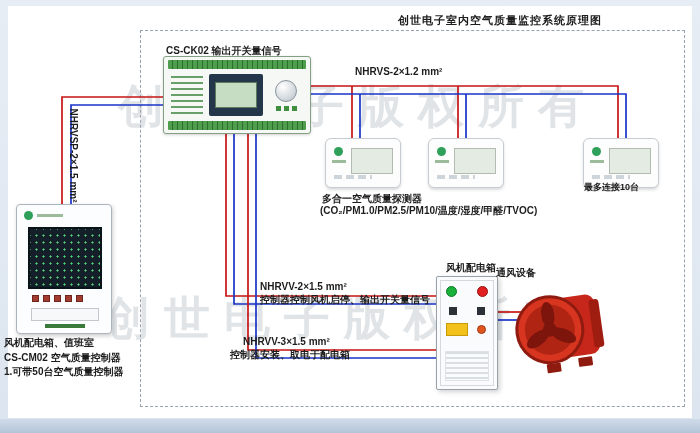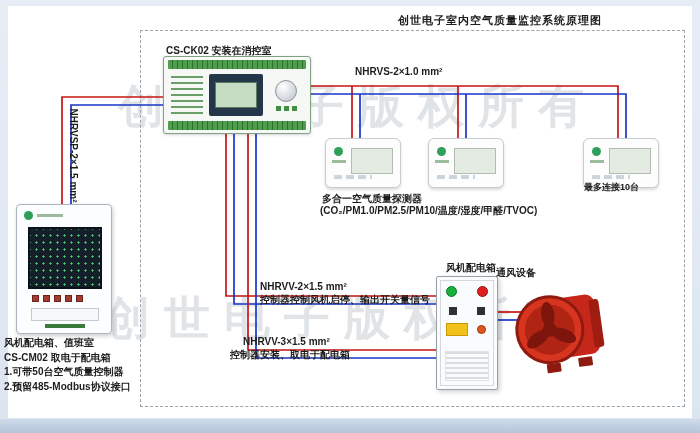--- a/index.html
+++ b/index.html
@@ -119,28 +119,28 @@
       <path d="M311 94 H626 V140 M360 94 V140 M466 94 V140" stroke="#1a35c8"></path>
       <path d="M226 134 V296 H436" stroke="#c81414"></path>
       <path d="M234 134 V304 H436" stroke="#1a35c8"></path>
       <path d="M248 134 V350 H436" stroke="#c81414"></path>
       <path d="M256 134 V358 H436" stroke="#1a35c8"></path>
       <path d="M498 312 H522" stroke="#c81414"></path>
       <path d="M498 320 H522" stroke="#1a35c8"></path>
     </g>
   </svg>
 
-  <div class="lbl" style="left:355px; top:66px;">NHRVS-2×1.0 mm²</div>
+  <div class="lbl" style="left:355px; top:66px;">NHRVS-2×1.2 mm²</div>
   <div class="lbl riser-label">NHRVSP-2×1.5 mm²</div>
   <div class="lbl" style="left:260px; top:281px;">NHRVV-2×1.5 mm²</div>
   <div class="lbl" style="left:260px; top:293px;font-family:Liberation Serif, serif;">控制器控制风机启停、输出开关量信号</div>
   <div class="lbl" style="left:243px; top:336px;">NHRVV-3×1.5 mm²</div>
   <div class="lbl" style="left:230px; top:348px;">控制器安装、取电于配电箱</div>
 
-  <div class="lbl" style="left:166px; top:44px;">CS-CK02 安装在消控室</div>
+  <div class="lbl" style="left:166px; top:44px;">CS-CK02 输出开关量信号</div>
   <div class="controller">
     <div class="term term-top"></div>
     <div class="ctl-mid">
       <div class="ctl-labels"></div>
       <div class="ctl-panel">
         <div class="ctl-lcd"></div>
       </div>
       <div class="ctl-keys">
         <div class="ctl-nav"></div>
         <div class="ctl-btnrow">
@@ -184,23 +184,22 @@
       <span></span>
       <span></span>
       <span></span>
       <span></span>
     </div>
     <div class="slot"></div>
     <div class="foot-bar"></div>
   </div>
   <div class="monitor-notes">
     <div>风机配电箱、值班室</div>
-    <div>CS-CM02 取电于配电箱</div>
+    <div>CS-CM02 空气质量控制器</div>
     <div>1.可带50台空气质量控制器</div>
-    <div>2.预留485-Modbus协议接口</div>
   </div>
 
   <div class="lbl" style="left:446px; top:261px;">风机配电箱</div>
   <div class="fanbox">
     <div class="inner"></div>
     <div class="ind ind-green"></div>
     <div class="ind ind-red"></div>
     <div class="sw sw1"></div>
     <div class="sw sw2"></div>
     <div class="sticker"></div>

